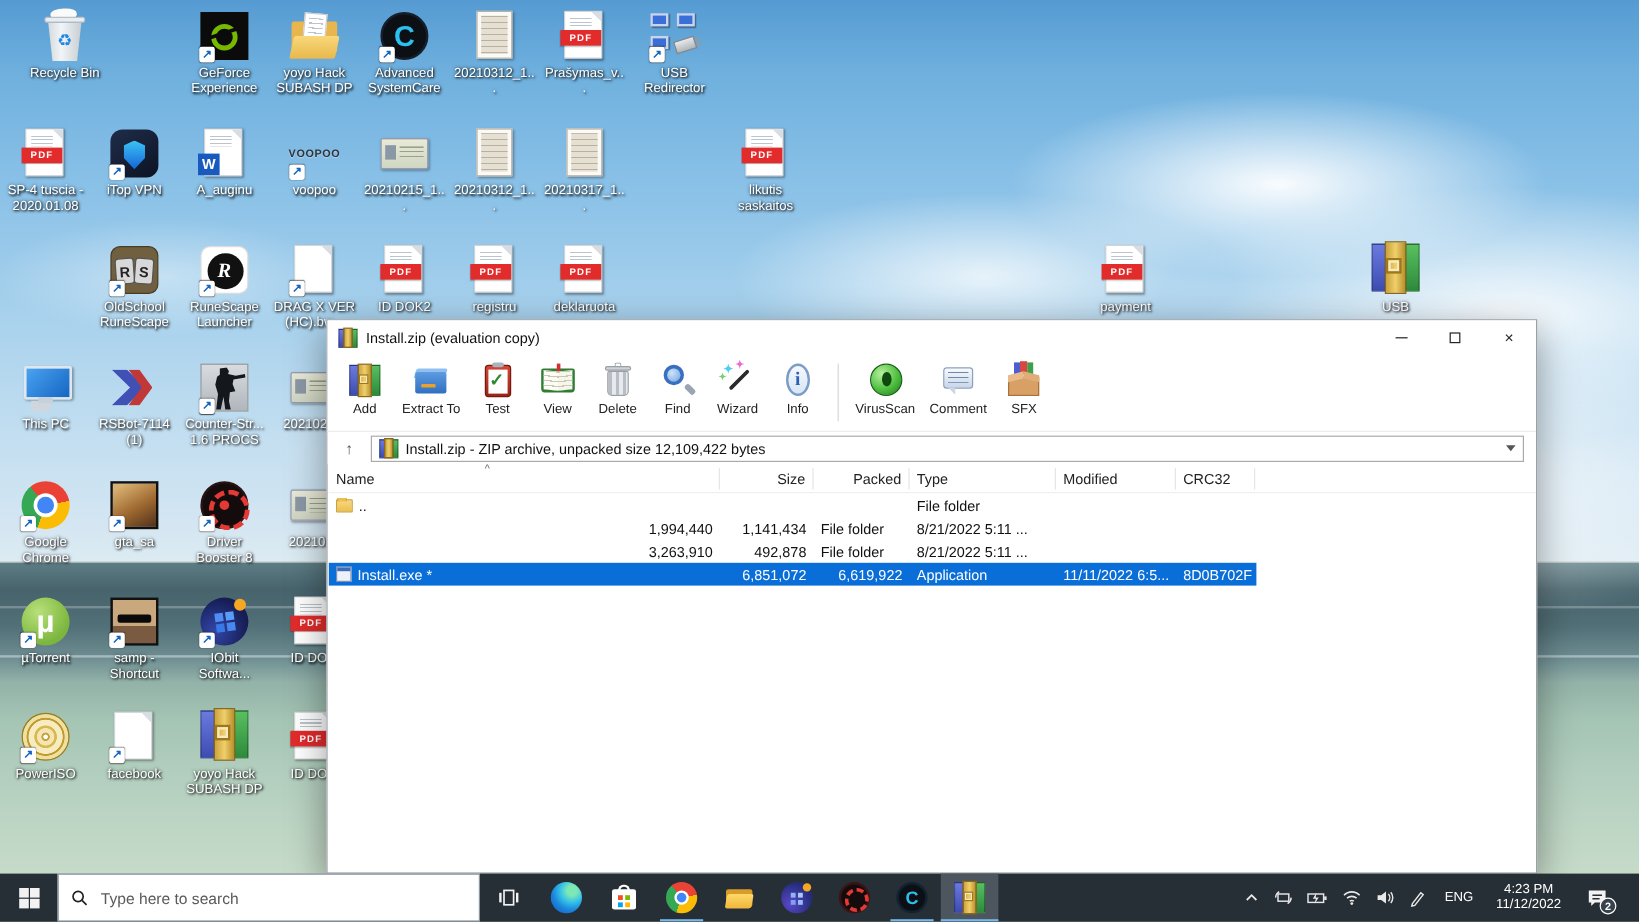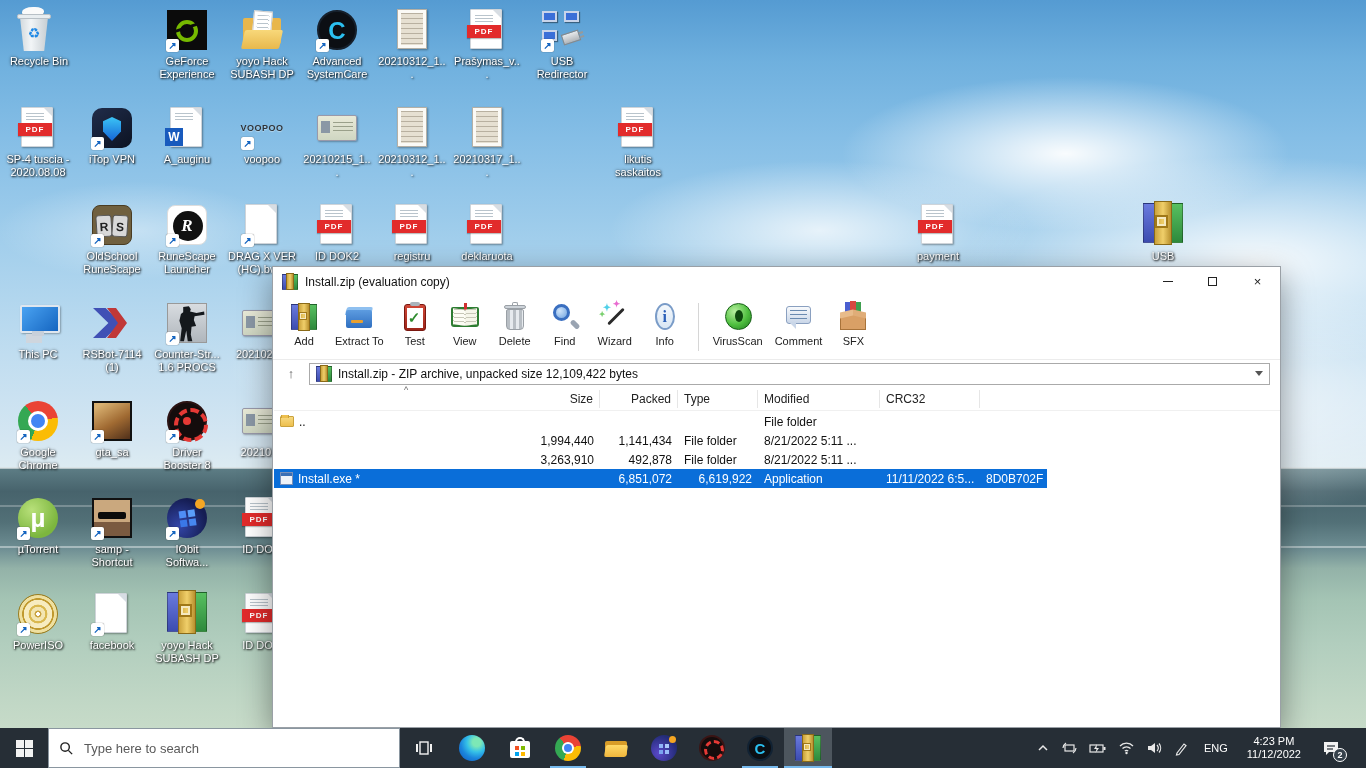--- a/index.html
+++ b/index.html
@@ -313,21 +313,21 @@
 </head>
 <body>
 
 <div id="screen">
   <div id="wallpaper"></div>
   <div class="foam foam1"></div>
   <div class="foam foam2"></div>
   <div class="foam foam3"></div>
 
   <div id="desktop">
-      <div class="dk" style="left: 0; top: 8px; text-align: right;">
+      <div class="dk" style="left: 20px; top: 8px;">
         <span style="position:relative;display:block;width:44px;margin:0 auto;">
           <span class="ib trash">
             <span class="paper"></span>
             <span class="lid"></span>
             <span class="body"></span>
           </span>
         </span>
         <div class="lbl">Recycle Bin</div>
       </div>
       <div class="dk" style="left: 153px; top: 8px;">
@@ -387,21 +387,21 @@
         </span>
         <div class="lbl">USB Redirector</div>
       </div>
       <div class="dk" style="left: 4px; top: 106px;">
         <span style="position:relative;display:block;width:44px;margin:0 auto;">
           <span class="ib">
             <span class="pg lines"></span>
             <span class="pdfband">PDF</span>
           </span>
         </span>
-        <div class="lbl">SP-4 tuscia - 2020.08.08</div>
+        <div class="lbl">SP-4 tuscia - 2020.01.08</div>
       </div>
       <div class="dk" style="left: 78px; top: 106px;">
         <span style="position:relative;display:block;width:44px;margin:0 auto;">
           <span class="ib">
             <span class="itop"></span>
           </span>
           <span class="sc">↗</span>
         </span>
         <div class="lbl">iTop VPN</div>
       </div>
@@ -811,20 +811,21 @@
             <i class="b2"></i>
             <i class="b3"></i>
             <i class="st"></i>
           </span>
         <span class="atext">Install.zip - ZIP archive, unpacked size 12,109,422 bytes</span>
         <span class="ddarrow"></span>
       </div>
     </div>
     <div class="listhead" id="listhead">
       <span class="sortcaret">^</span>
+    <span class="lh">Name</span>
         <span class="lh num">Size</span>
         <span class="lh num">Packed</span>
         <span class="lh">Type</span>
         <span class="lh">Modified</span>
         <span class="lh">CRC32</span>
       </div>
     <div class="filelist" id="filelist">
         <div class="frow">
           <span class="c name">
             <span class="lfold"></span>

